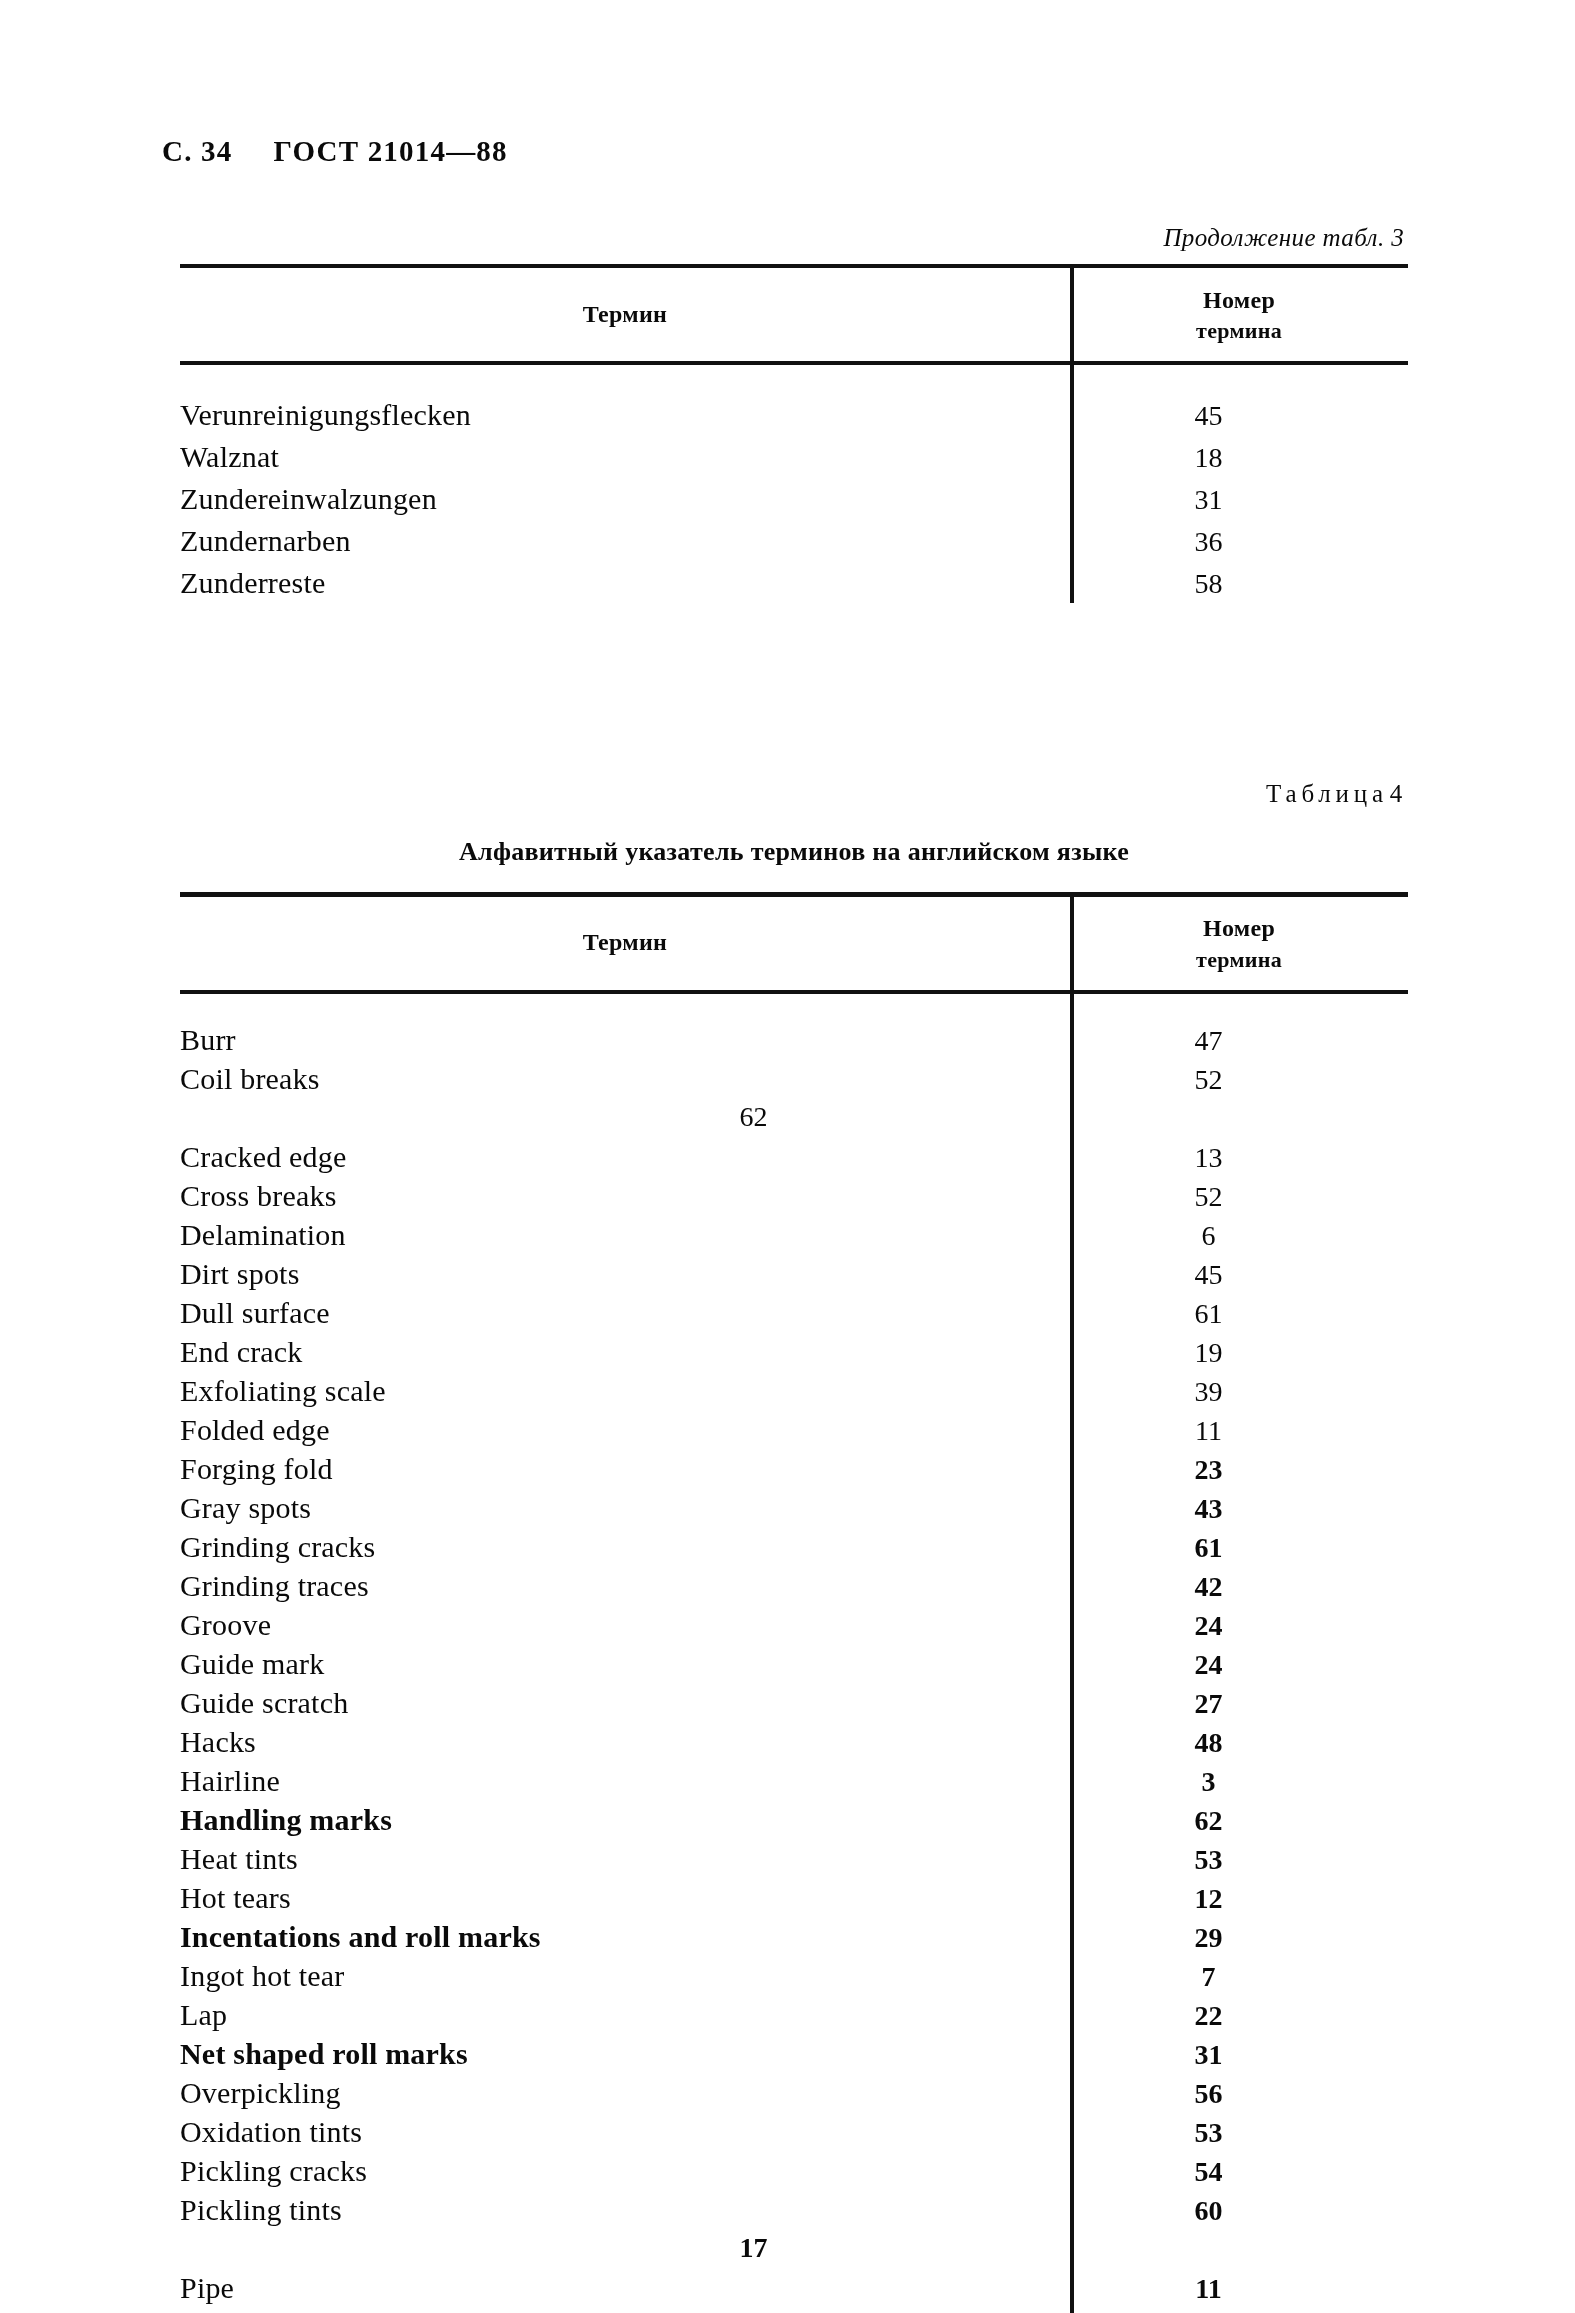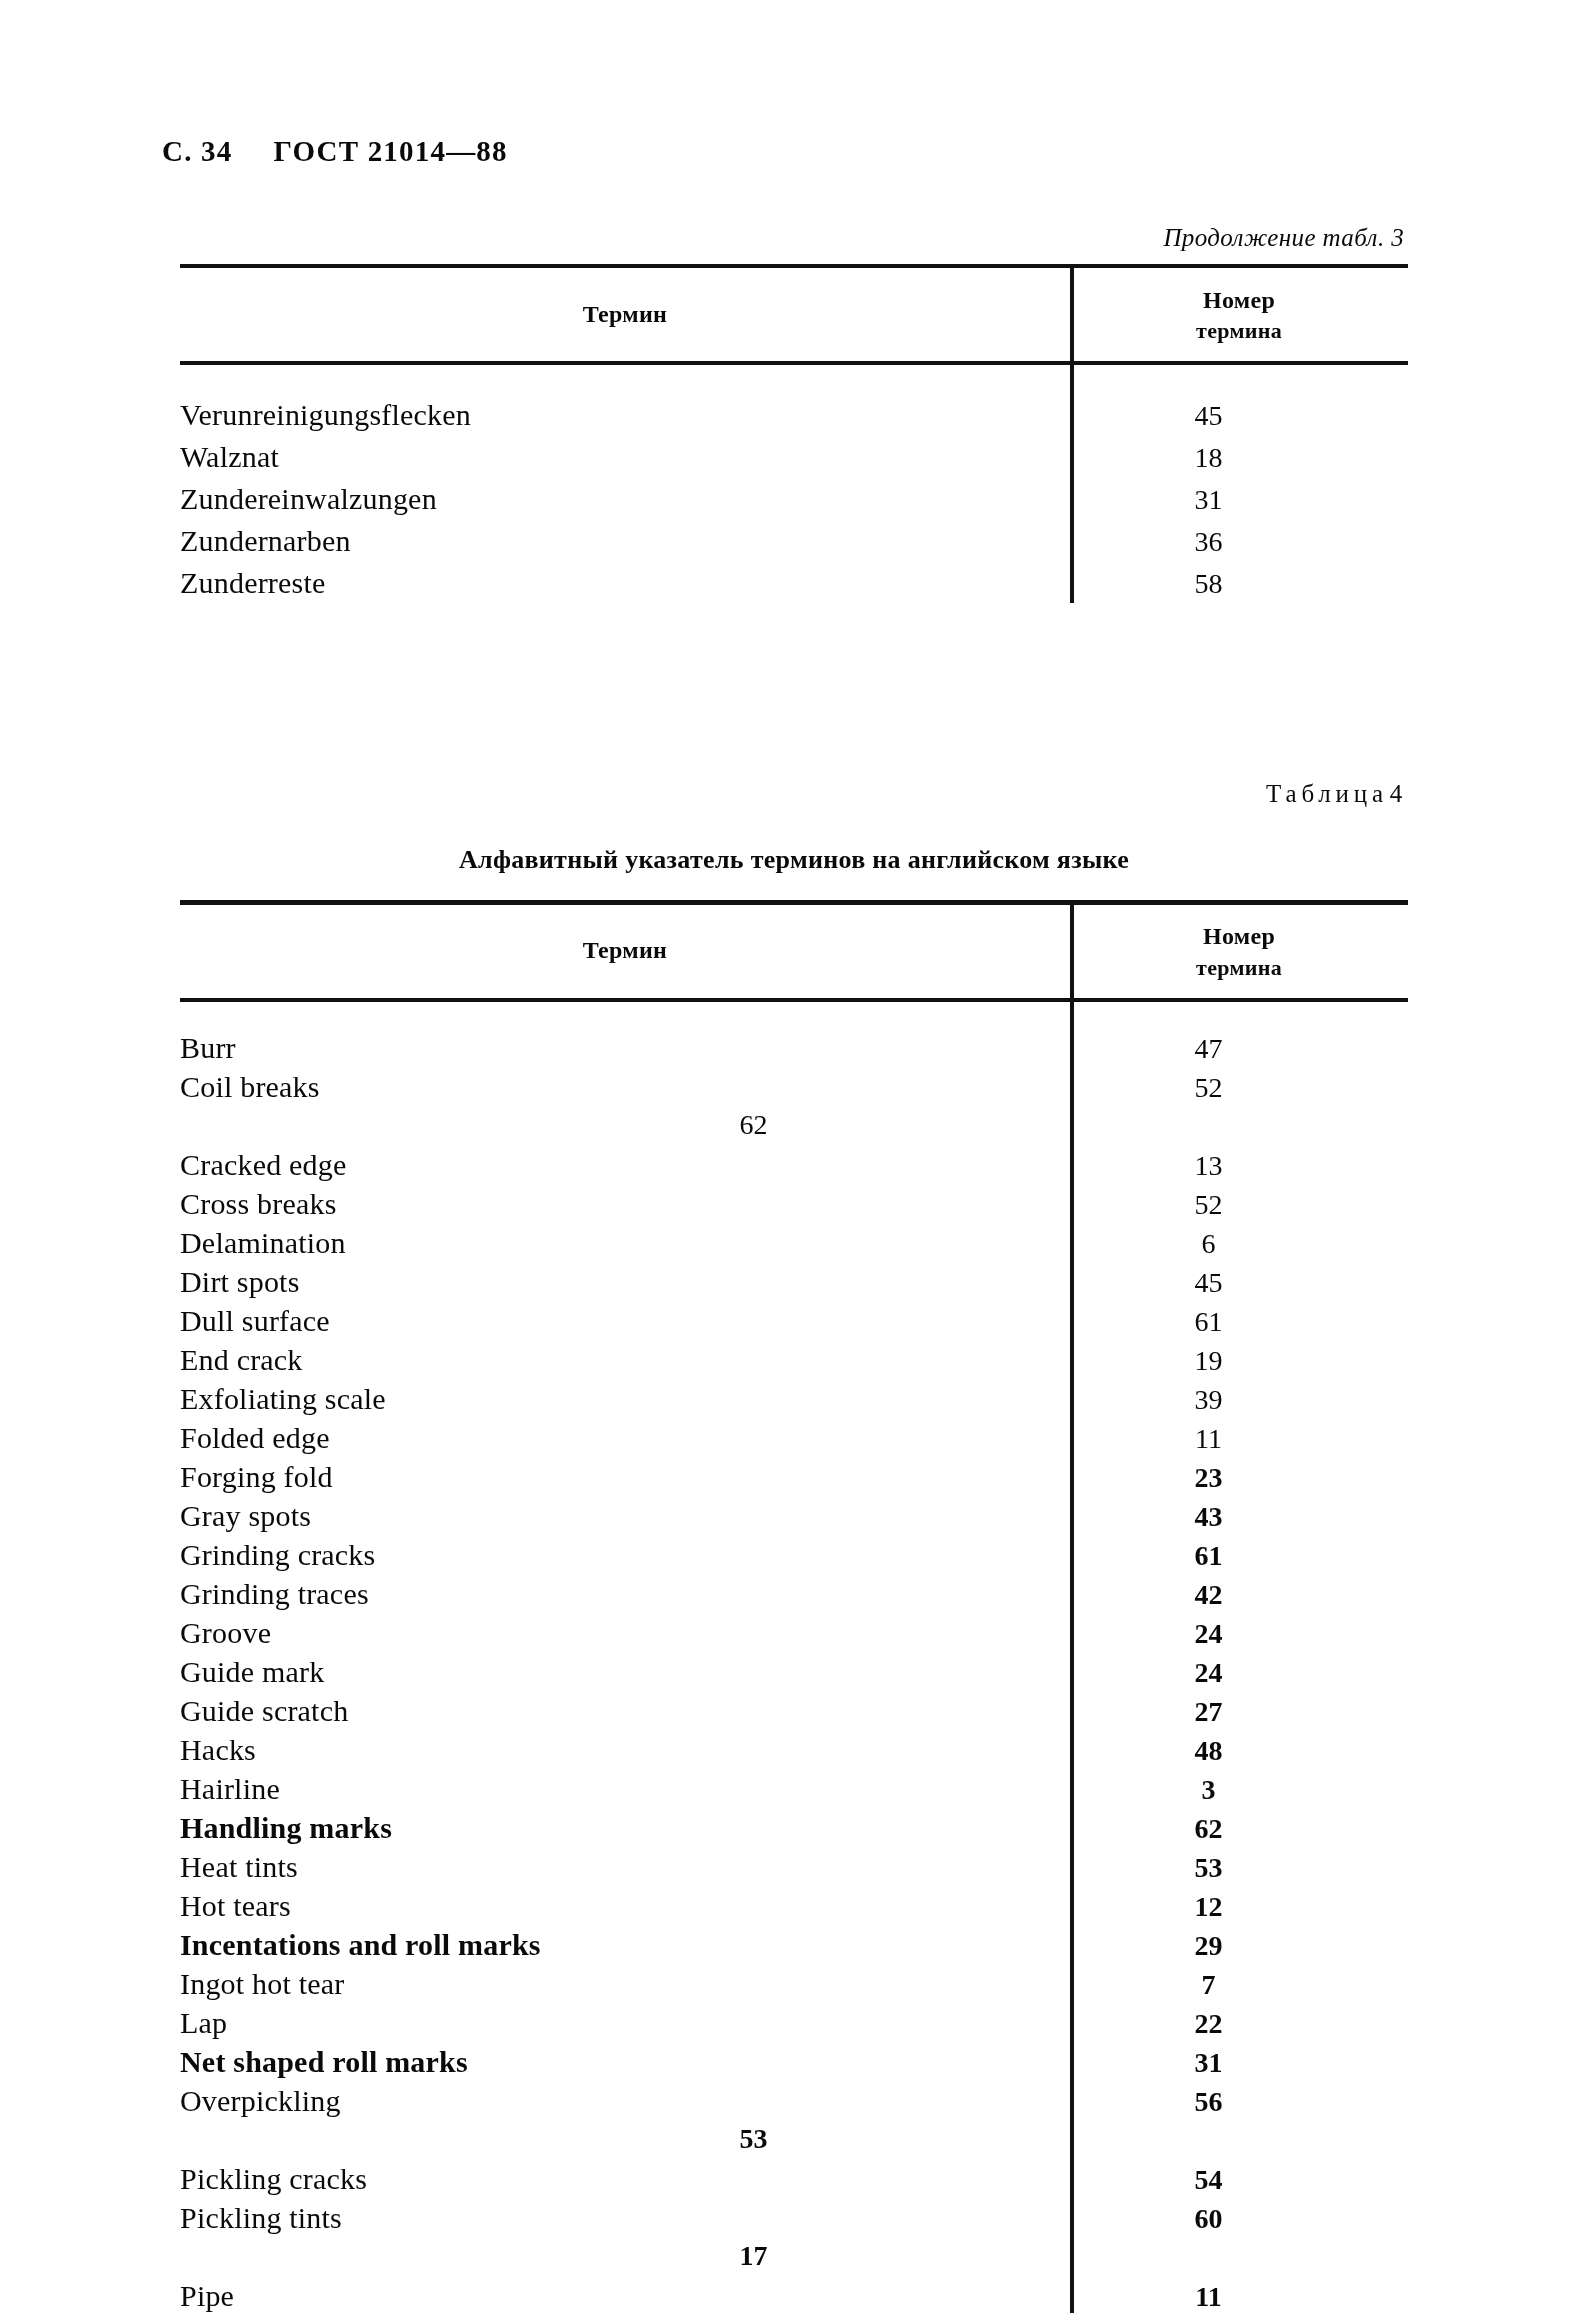--- a/index.html
+++ b/index.html
@@ -62,21 +62,21 @@
   .caption-tbl .tnum {
     letter-spacing: 0;
     margin-left: 1.9px;
   }
 
   .table-title {
     text-align: center;
     font-size: 26px;
     font-weight: bold;
     letter-spacing: 0.3px;
-    margin-top: 37px;
+    margin-top: 29px;
     margin-bottom: 25px;
   }
 
   .rule {
     height: 4.8px;
     background: #111;
     width: 100%;
   }
   .rule.thin { height: 3.9px; }
 
@@ -341,20 +341,21 @@
       </div>
       <div class="row bold-term bold-num">
         <span class="term">Net shaped roll marks</span>
         <span class="num">31</span>
       </div>
       <div class="row bold-num">
         <span class="term">Overpickling</span>
         <span class="num">56</span>
       </div>
       <div class="row bold-num">
+        <span class="term">Oxidation tints</span>
         <span class="num">53</span>
       </div>
       <div class="row bold-num">
         <span class="term">Pickling cracks</span>
         <span class="num">54</span>
       </div>
       <div class="row bold-num">
         <span class="term">Pickling tints</span>
         <span class="num">60</span>
       </div>

